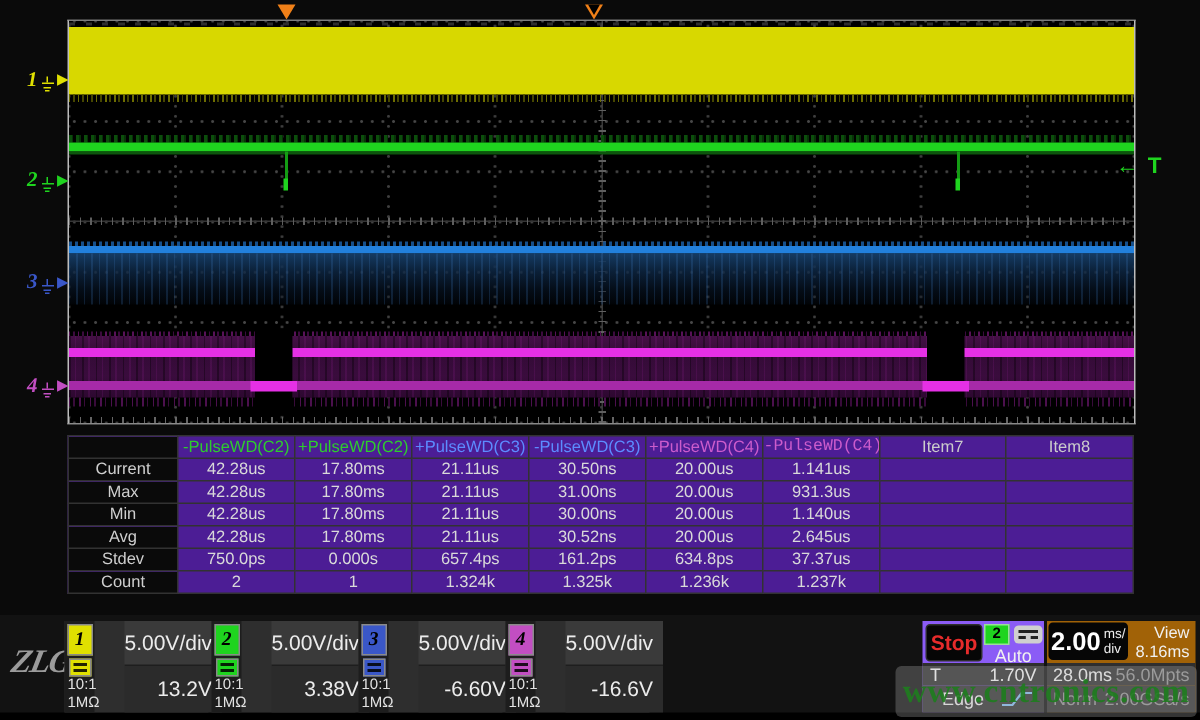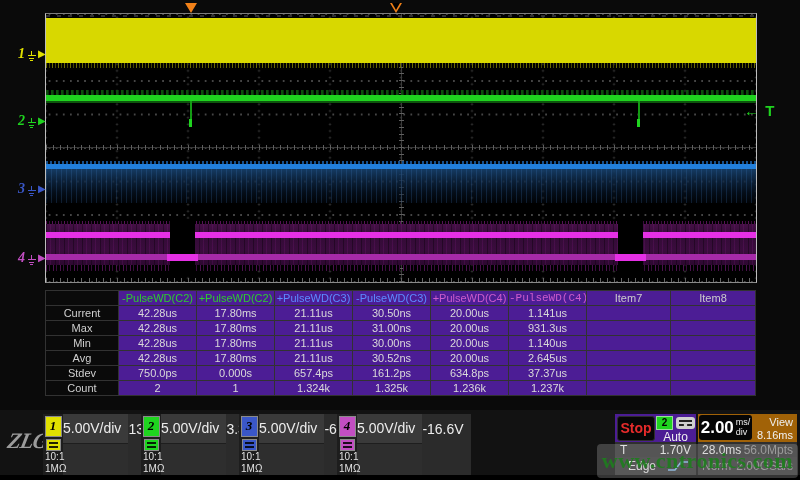--- a/index.html
+++ b/index.html
@@ -109,28 +109,28 @@
   .chblock{position:absolute;top:4px;width:96px;height:61px;background:#2e2e2e;display:flex;}
   .badgecol{width:20px;background:#1d1d1d;display:flex;flex-direction:column;align-items:center;}
   .chnum{width:15px;height:19px;margin-top:2px;border:1px solid #8a8a8a;color:#000;
     font-family:"Liberation Serif",serif;font-style:italic;font-weight:bold;font-size:13px;
     line-height:18px;text-align:center;}
   .chcpl{width:15px;height:12px;margin-top:2px;border:1px solid #8a8a8a;box-sizing:border-box;}
   .chcpl i{display:block;height:0;border-top:2px solid rgba(0,0,0,.85);margin:2px 2px 0;}
   .chcpl i + i{border-top:2px dashed rgba(0,0,0,.85);margin-top:2px;}
   .chprobe{font-size:10px;color:#e2e2e2;line-height:1.2;align-self:flex-start;padding-left:2px;margin-top:auto;}
   .chprobe div{white-space:nowrap;}
-  .chvals{flex:1;display:flex;flex-direction:row;}
+  .chvals{flex:1;display:flex;flex-direction:column;padding-left:20px;}
   .chvdiv{height:29px;background:#3a3a3a;border-bottom:1px solid #1e1e1e;color:#ececec;
     font-size:14px;line-height:29px;text-align:right;padding-right:7px;}
   .choff{flex:1;background:#2b2b2b;color:#ececec;font-size:14px;line-height:30px;
     text-align:right;padding-right:7px;}
 
   
-  #trig-panel{position:absolute;left:615px;top:4px;width:81px;height:61px;background:#4c1d95;}
+  #trig-panel{position:absolute;left:615px;top:4px;width:81px;height:61px;background:#8b5cf6;}
   #trig-row1{height:28px;display:flex;}
   #stop-box{width:36px;height:23px;margin:2px 0 0 2px;background:#060606;border:1px solid #2e2e2e;
     border-radius:3px;color:#e62b2b;font-weight:bold;font-size:14px;text-align:center;line-height:22px;}
   #trig-r1right{flex:1;display:flex;flex-direction:column;align-items:center;}
   #trig-badges{display:flex;gap:3px;margin-top:2px;align-items:center;}
   #trig-src{width:15px;height:12px;background:#1fd41f;border:1px solid #9adf9a;color:#000;
     font-weight:bold;font-size:10px;line-height:11px;text-align:center;}
   #trig-cpl{width:19px;height:12px;background:#cfcfcf;border-radius:3px;box-sizing:border-box;}
   #trig-cpl i{display:block;height:0;border-top:2px solid #222;margin:3px 3px 0;}
   #trig-cpl i + i{border-top:2px dashed #222;margin-top:2px;}

